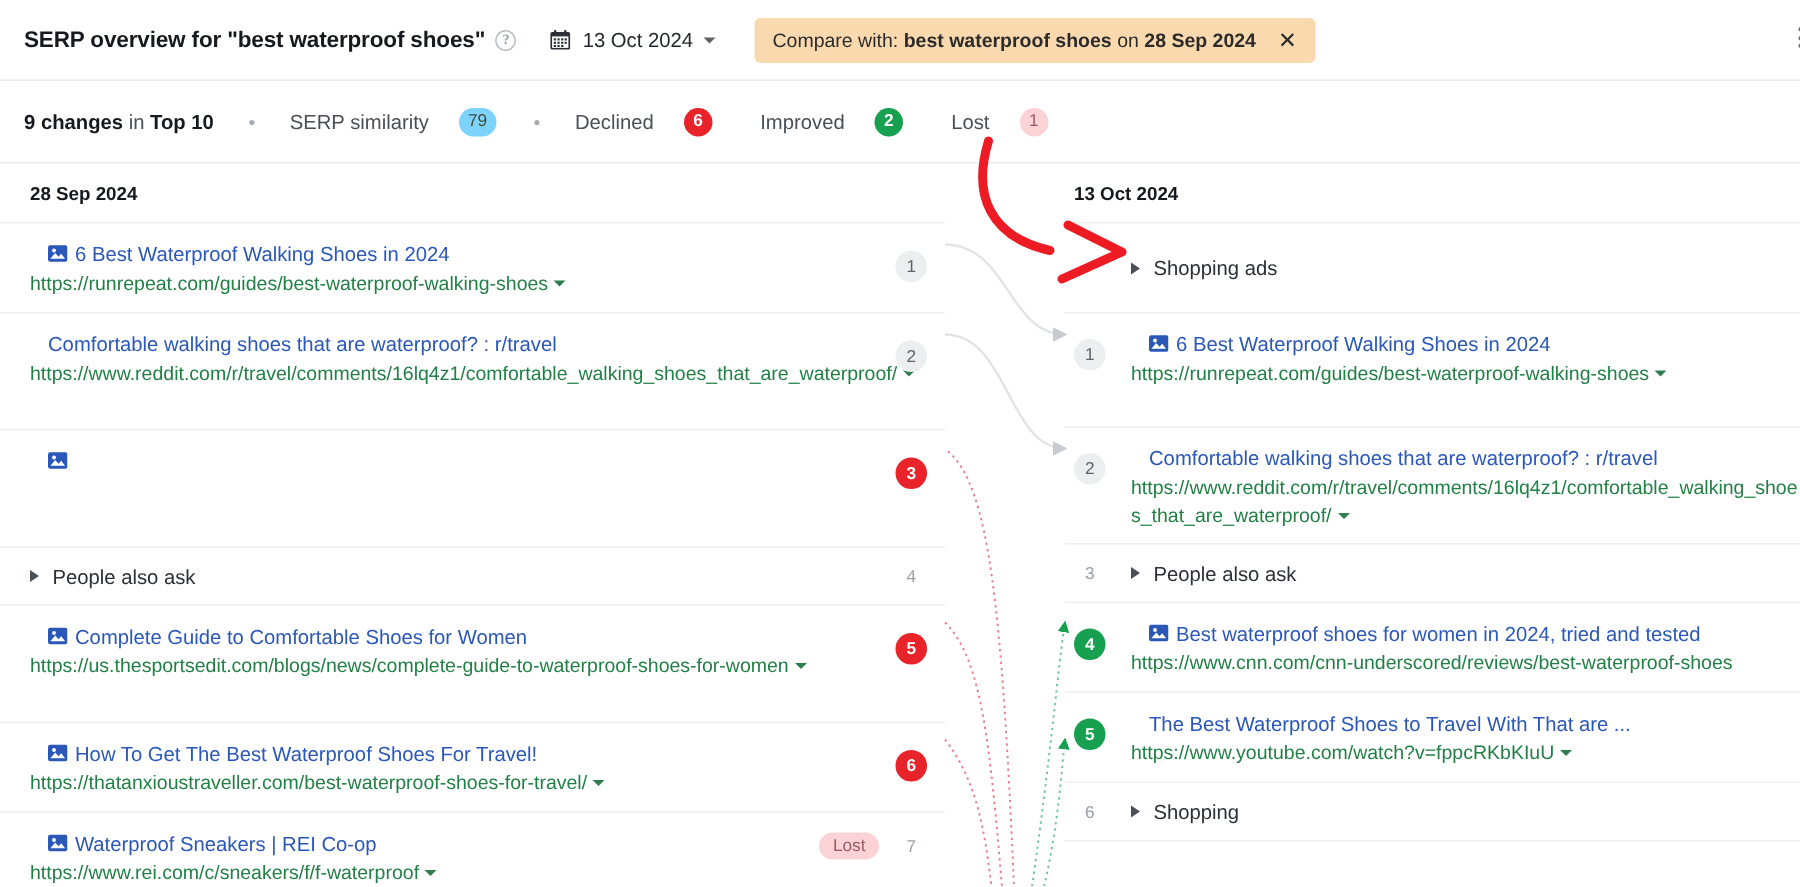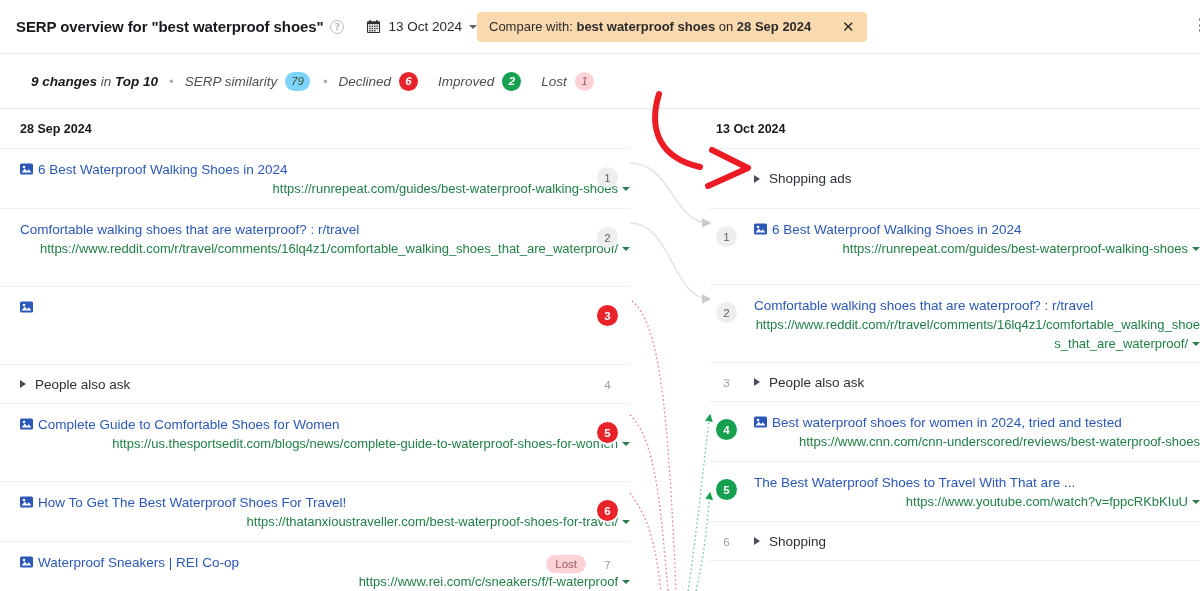--- a/index.html
+++ b/index.html
@@ -32,42 +32,42 @@
     font-family:"Liberation Serif", serif;
   }
   .date-picker {
     display:flex; align-items:center; gap:7px;
     margin-left:22px; cursor:pointer; white-space:nowrap;
   }
   .cal-icon { width:15px; height:15px; display:block; }
   .date-text { font-size:13.5px; color:#25282d; }
   .caret { width:0;height:0;border-left:4px solid transparent;border-right:4px solid transparent;border-top:4.5px solid #5f6368; display:inline-block; }
   .compare-chip {
-    display:flex; align-items:center;
+    margin-left:26px; display:flex; align-items:center;
     background:#fbd9ae; border-radius:4px;
-    height:30px; padding:0 0 0 12px; white-space:nowrap;gap:16px;
+    height:30px; padding:0 0 0 12px; white-space:nowrap;
   }
   .compare-chip .ct { font-size:13px; color:#2b2b2b; }
   .compare-chip .ct b { font-weight:700; }
   .chip-close {
     margin:0 10px 0 12px; width:18px; height:18px;
     display:flex; align-items:center; justify-content:center;
     cursor:pointer; color:#2b2b2b; font-size:15px; font-weight:400;
   }
   .kebab {
     position:absolute; right:-2px; top:18px;
     display:flex; flex-direction:column; gap:2.5px; cursor:pointer;
   }
   .kebab i { width:3px;height:3px;border-radius:50%;background:#6b7077; display:block; }
 
   
   .stats {
     height:55px; display:flex; align-items:center;
-    padding:0 31px; gap:0; border-bottom:1px solid #e8eaed;
-    font-size:13.5px; color:#4a4f57; background:#fff;font-style:italic;
+    padding:0 16px; gap:12px; border-bottom:1px solid #e8eaed;
+    font-size:13.5px; color:#4a4f57; background:#fff;
   }
   .stats .s-txt { white-space:nowrap; }
   .stats b { color:#16191d; font-weight:700; }
   .dot-sep { margin:0 11px; color:#a7acb3; font-size:13px; }
   .pill {
     display:inline-flex; align-items:center; justify-content:center;
     min-width:24px; height:19px; padding:0 6px; border-radius:10px;
     font-size:11.5px; margin-left:8px; vertical-align:middle;
   }
   .pill-green-soft { background:#7dd3fc; color:#3f4a33; }
@@ -92,29 +92,29 @@
   .row {
     position:relative; border-bottom:1px solid #eceef0;
     display:flex; align-items:flex-start;
   }
   .col-left .row { padding:11px 0 11px 20px; }
   .col-right .row { padding:11px 0 11px 0; }
 
   .res { flex:1 1 auto; min-width:0; }
   .res-title {
     font-size:13.5px; color:#2b58b8; line-height:19px;
-    display:block; white-space:nowrap; cursor:pointer;
+    display:block; white-space:nowrap; cursor:pointer;margin-left:12px;
   }
   .fav {
     display:inline-block; width:13px; height:12px; margin-right:5px;
     vertical-align:-1px; position:relative;
   }
   .res-url {
     font-size:13px; color:#228046; line-height:19px;
-    word-break:break-all; display:block; cursor:pointer;text-align:right;
+    word-break:break-all; display:block; cursor:pointer;
   }
   .url-caret {
     display:inline-block; width:0;height:0;
     border-left:4px solid transparent;border-right:4px solid transparent;
     border-top:4.5px solid #2f7d4e; margin-left:4px; vertical-align:2px;
   }
   .feature {
     font-size:13.5px; color:#2b2f36; line-height:19px;
     display:flex; align-items:center; gap:9px; cursor:pointer;
   }

